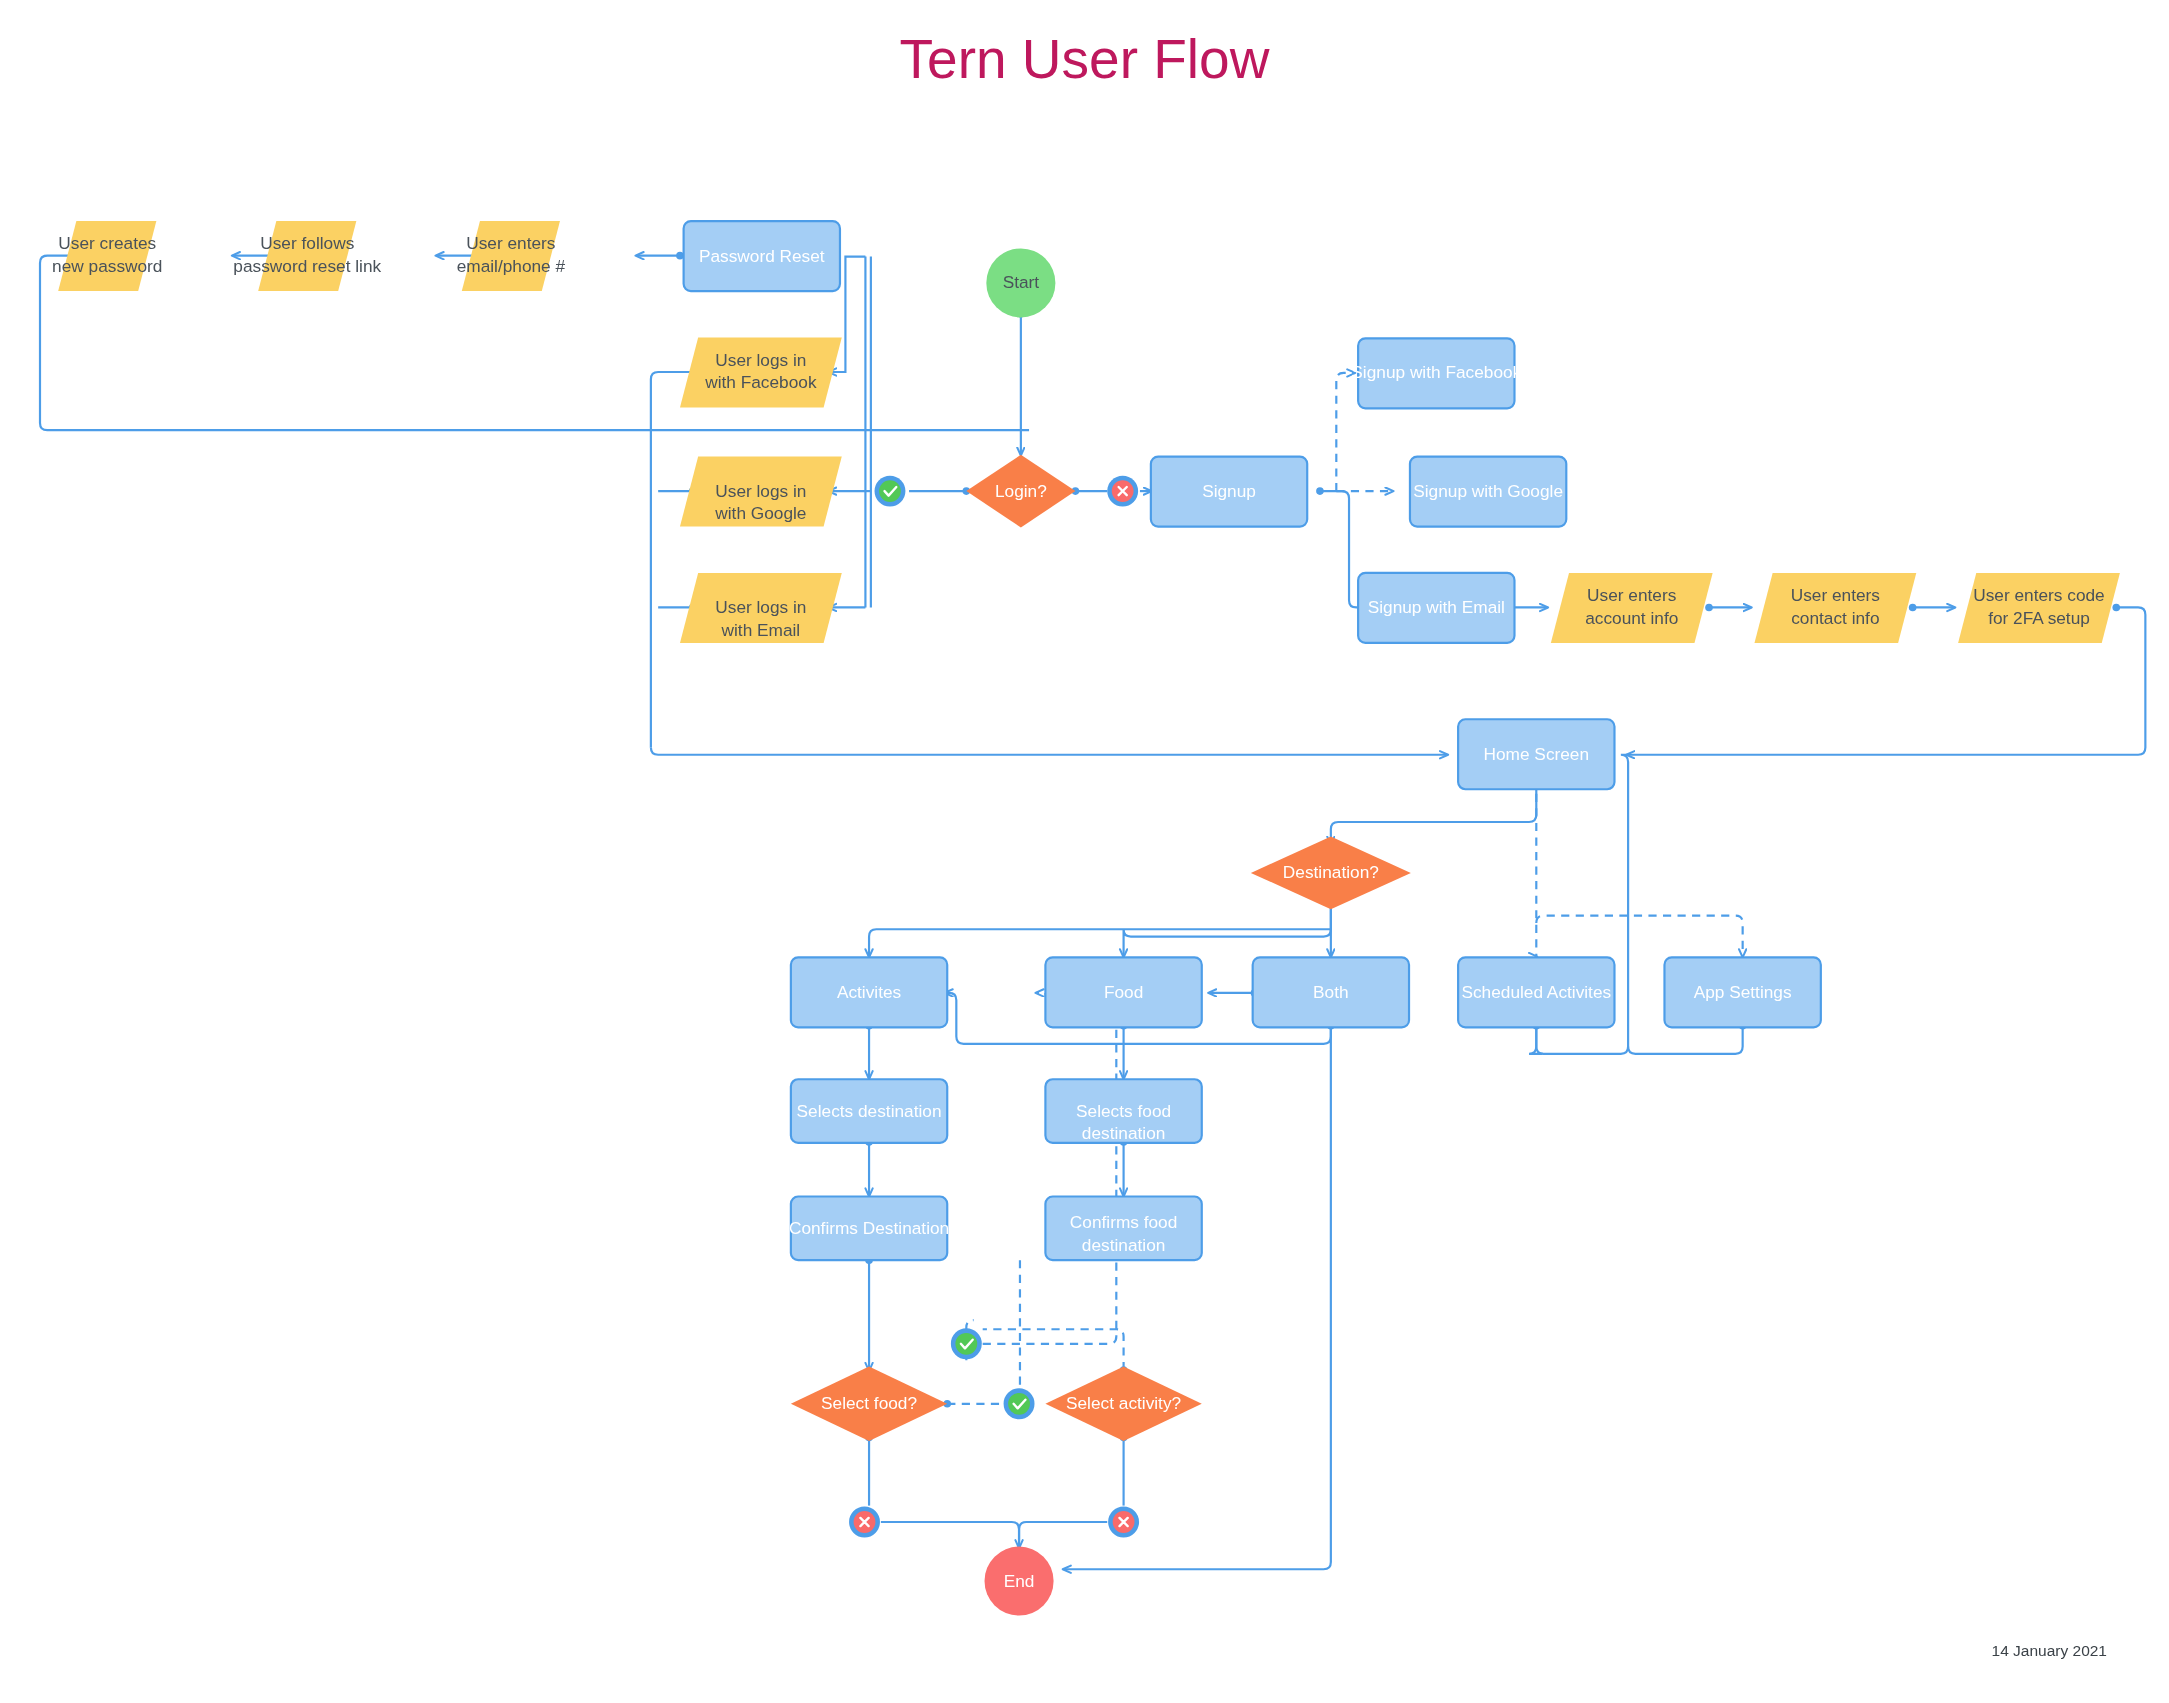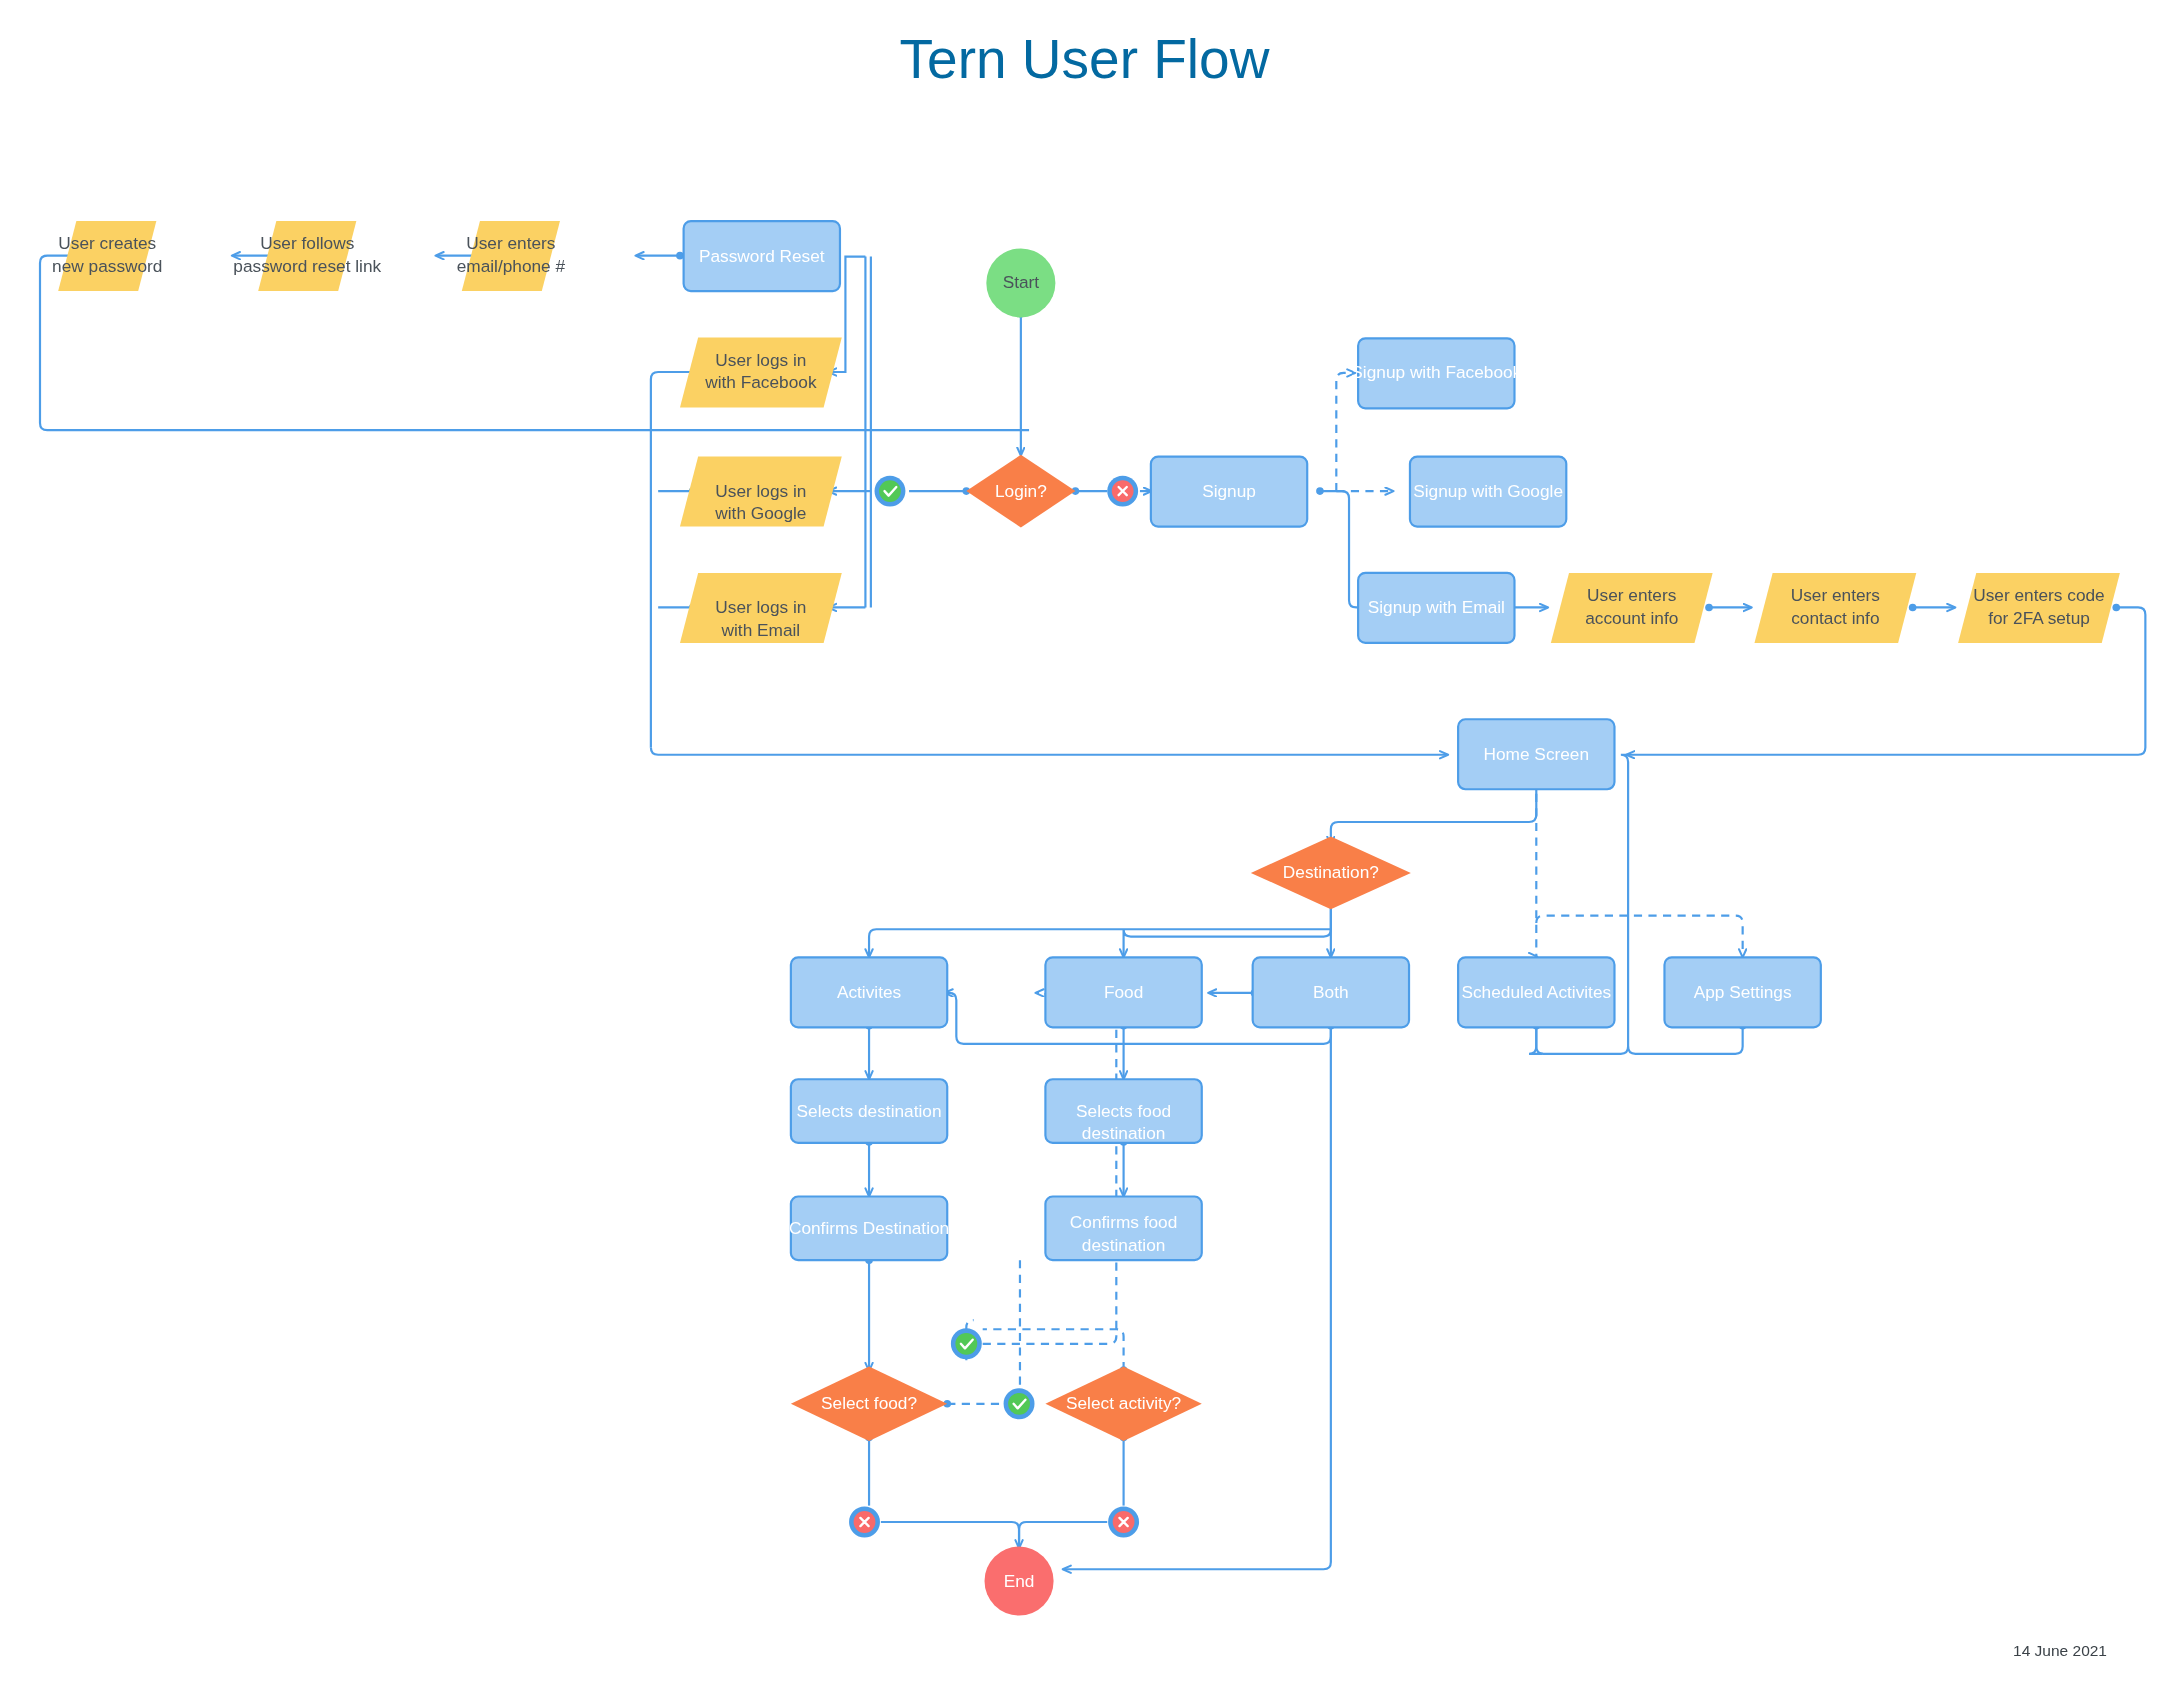--- a/index.html
+++ b/index.html
@@ -20,21 +20,21 @@
     width: 2169px;
     height: 1704px;
   }
   .page-title {
     position: absolute;
     left: 0;
     top: 27px;
     width: 2169px;
     text-align: center;
     font-size: 55px;
-    color: #0369a1;
+    color: #be185d;
     font-family: "Liberation Sans", sans-serif;
     font-weight: 400;
     letter-spacing: 0px;
   }
   .footer-date {
     position: absolute;
     right: 62px;
     bottom: 44px;
     font-size: 15.5px;
     color: #3b4248;
@@ -343,14 +343,14 @@
     <circle cx="951" cy="1674" r="12" fill="#f96a6a"></circle>
     <path d="M946.5,1669.5 L955.5,1678.5 M955.5,1669.5 L946.5,1678.5" fill="none" stroke="#ffffff" stroke-width="2.6" stroke-linecap="round"></path>
   </g>
   <g>
     <circle cx="1236" cy="1674" r="17" fill="#4d9de8"></circle>
     <circle cx="1236" cy="1674" r="12" fill="#f96a6a"></circle>
     <path d="M1231.5,1669.5 L1240.5,1678.5 M1240.5,1669.5 L1231.5,1678.5" fill="none" stroke="#ffffff" stroke-width="2.6" stroke-linecap="round"></path>
   </g>
 </svg>
 
-<div class="footer-date">14 June 2021</div>
+<div class="footer-date">14 January 2021</div>
 
 
 </body></html>

